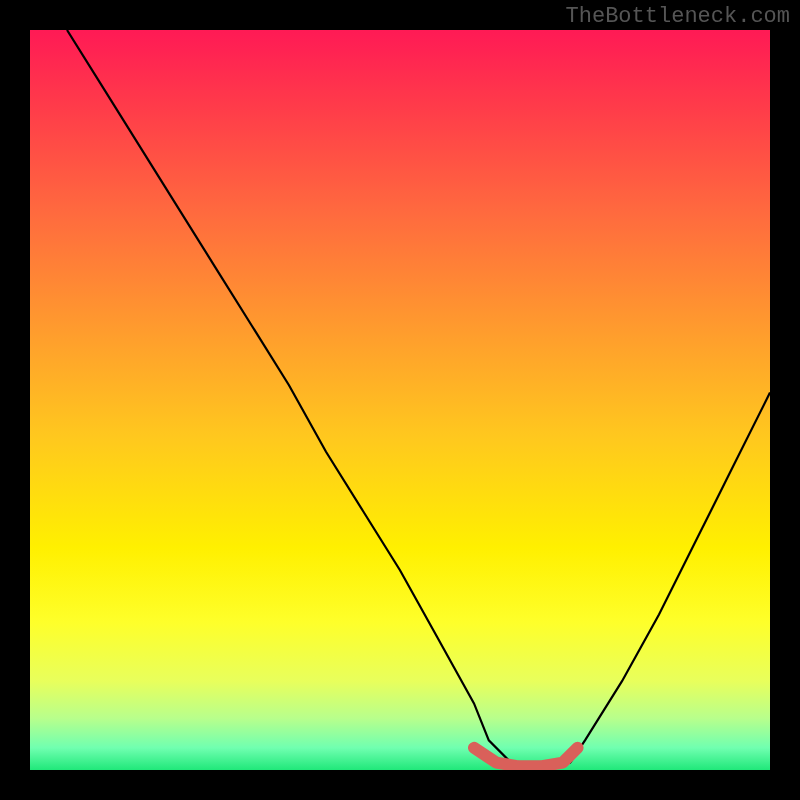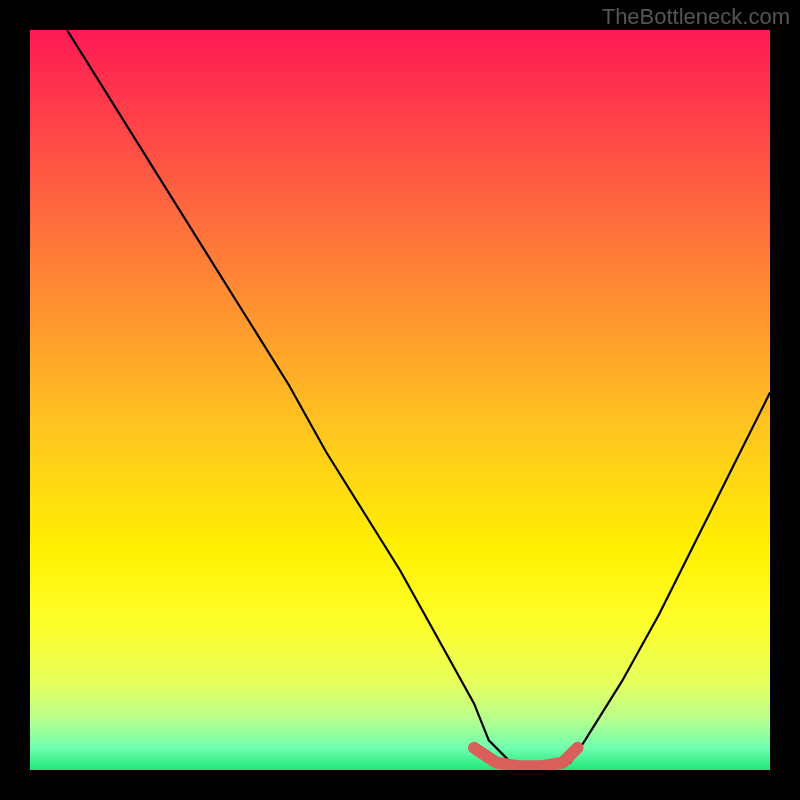--- a/index.html
+++ b/index.html
@@ -12,20 +12,21 @@
     font-family: Arial, sans-serif;
   }
   .watermark {
     position: absolute;
     top: 4px;
     right: 10px;
     color: #555;
     font-size: 22px;
     font-weight: 500;
     z-index: 10;
+    font-family: Liberation Mono, monospace;
   }
   .plot-area {
     position: absolute;
     top: 30px;
     left: 30px;
     width: 740px;
     height: 740px;
   }
   .gradient-bg {
     position: absolute;

